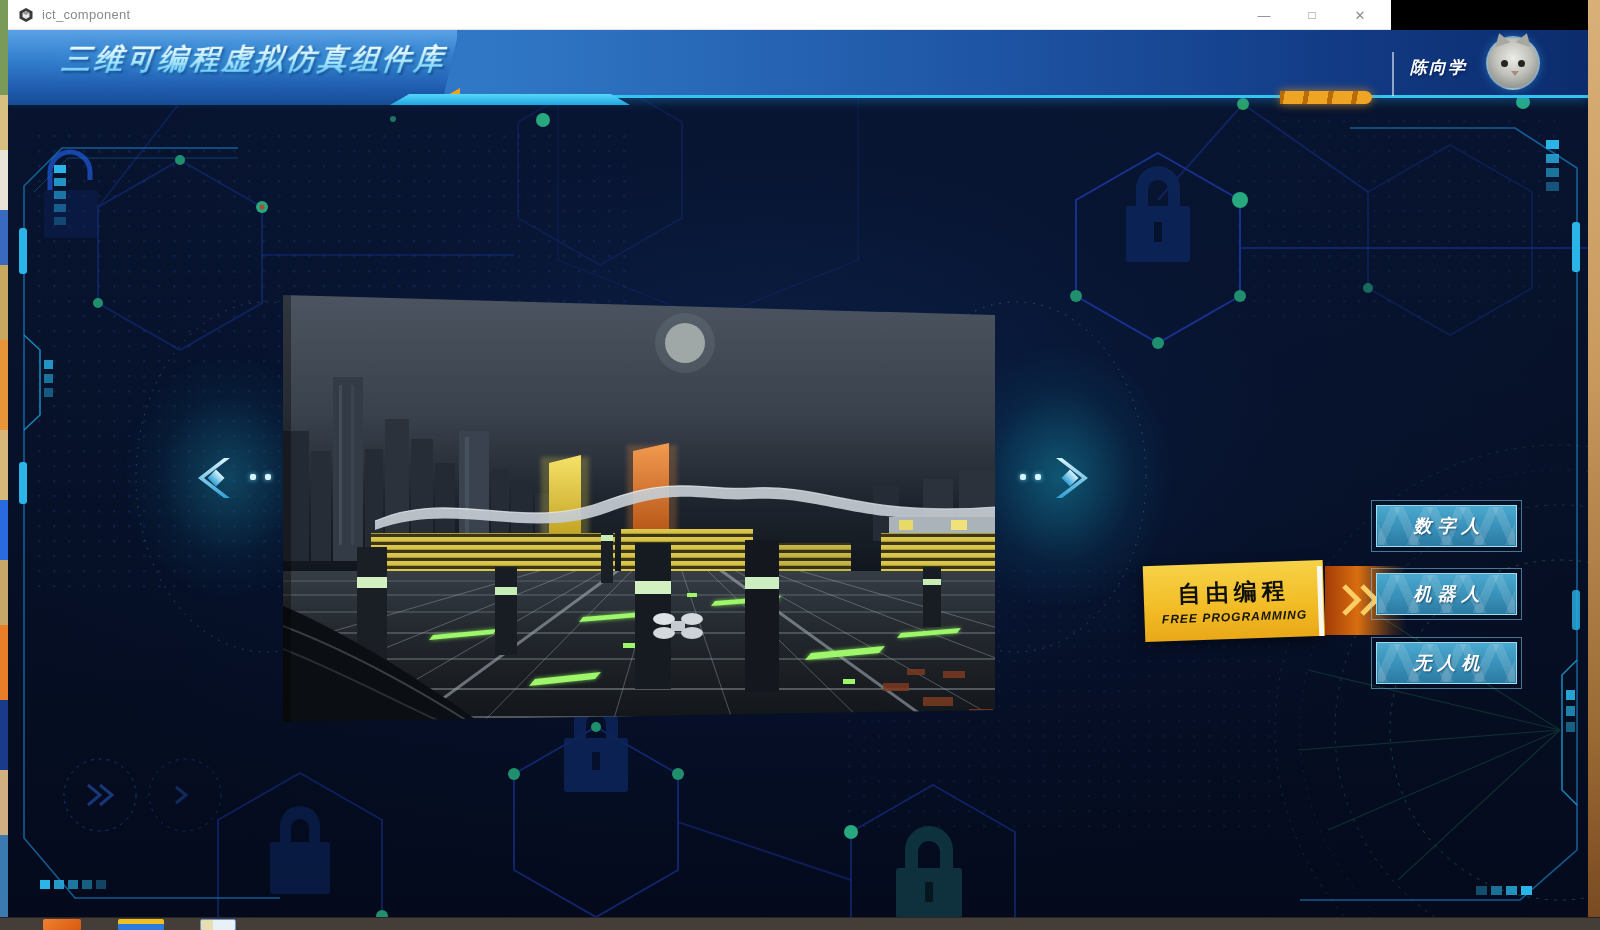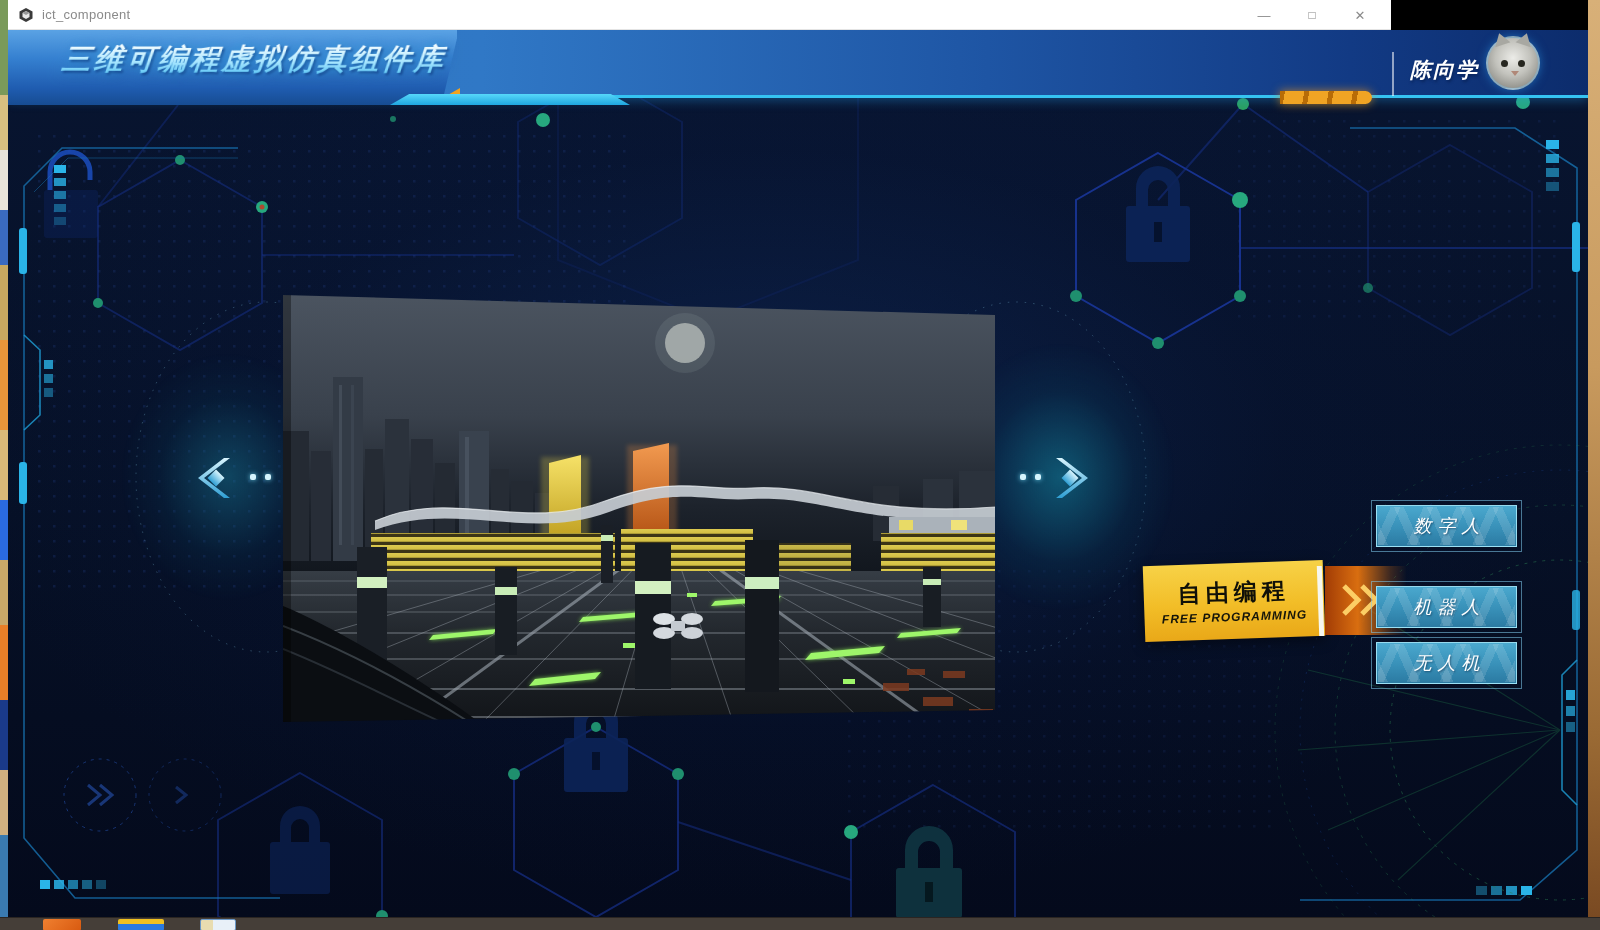--- a/index.html
+++ b/index.html
@@ -49,21 +49,21 @@
   #hdr-trap { left:382px; top:64px; width:240px; height:11px;
               background:linear-gradient(180deg,#56d8fa,#1fa6e0);
               clip-path:polygon(8% 0,92% 0,100% 100%,0 100%);
               box-shadow:0 0 8px rgba(60,200,255,.8); }
   #hdr-tri { left:424px; top:58px; width:28px; height:16px; background:#f2a31e;
              clip-path:polygon(100% 0,100% 100%,0 100%); }
   #hdr-orange { left:1272px; top:61px; width:92px; height:13px; border-radius:0 7px 7px 0;
                 background:repeating-linear-gradient(100deg,#b86c06 0 5px,#f0a424 5px 24px);
                 box-shadow:0 0 10px rgba(240,150,20,.7); }
   #hdr-divider { left:1384px; top:22px; width:2px; height:44px; background:rgba(255,255,255,.55); }
-  #hdr-user { left:1402px; top:26px; font-size:21px; font-weight:800; font-style:italic; color:#fff;
+  #hdr-user { left:1402px; top:26px; font-size:17px; font-weight:800; font-style:italic; color:#fff;
               letter-spacing:2px; text-shadow:1px 2px 3px rgba(6,30,80,.8); }
   #avatar { left:1478px; top:6px; width:54px; height:54px; border-radius:50%;
             background:radial-gradient(circle at 50% 40%, #ecece8 0%, #c2c2bc 45%, #74746e 100%);
             border:2px solid rgba(120,190,240,.45); box-shadow:0 0 10px rgba(40,140,220,.6); }
   .cat-ear { position:absolute; top:-5px; width:0; height:0;
              border-left:8px solid transparent; border-right:8px solid transparent;
              border-bottom:12px solid #a8a8a2; }
   .cat-eye { position:absolute; top:22px; width:7px; height:7px; border-radius:50%; background:#26261f; }
   .cat-nose { position:absolute; top:33px; left:23px; width:0; height:0;
               border-left:4px solid transparent; border-right:4px solid transparent;
@@ -107,30 +107,30 @@
   #banner .menu-zh { color:#101008; font-size:23px; letter-spacing:5px; margin-top:14px; text-shadow:none; }
   #banner .menu-en { color:#15150a; font-size:12px; letter-spacing:1px; text-shadow:none; }
   #banner-sliver { left:1310px; top:536px; width:5px; height:70px; background:#f6f7ef; transform:rotate(-2deg); }
   #banner-ext { left:1317px; top:536px; width:82px; height:69px;
                 background:linear-gradient(90deg,#a23c05 0%,#d96e10 40%,rgba(217,110,16,.25) 80%,rgba(217,110,16,0) 100%); }
   #banner-chevrons { left:1330px; top:550px; }
 
   
   .sbtn { position:absolute; left:1368px; width:141px; height:42px;
           background:linear-gradient(180deg,#4aa8ce 0%,#3890b8 55%,#2b7aa2 100%);
-          border:1px solid rgba(170,235,252,.85); color:#fff; font-size:18px; font-weight:400;
+          border:1px solid rgba(170,235,252,.85); color:#fff; font-size:18px; font-weight:700;
           font-style:italic; letter-spacing:6px; display:flex; align-items:center; justify-content:center;
           cursor:pointer; font-family:"Liberation Sans",sans-serif; padding-left:6px; }
   .sbtn::before { content:""; position:absolute; inset:1px;
           background:
             repeating-linear-gradient(294deg, rgba(255,255,255,.12) 0 9px, rgba(255,255,255,0) 9px 30px),
             repeating-linear-gradient(66deg,  rgba(255,255,255,.12) 0 9px, rgba(255,255,255,0) 9px 30px); }
   .sbtn::after { content:""; position:absolute; inset:-6px; border:1px solid rgba(130,205,240,.55); }
   .sbtn span { position:relative; z-index:1; text-shadow:1px 1px 2px rgba(10,40,70,.6); }
-  #sbtn-0 { top:475px; } #sbtn-1 { top:556px; } #sbtn-2 { top:612px;justify-content:center; }
+  #sbtn-0 { top:475px; } #sbtn-1 { top:543px; } #sbtn-2 { top:612px;justify-content:center; }
 </style>
 </head>
 <body>
 
 <div class="abs" id="desktop-left">
   <div class="seg" style="top:0;height:95px;background:#7a9a5a;"></div>
   <div class="seg" style="top:95px;height:55px;background:#d8c080;"></div>
   <div class="seg" style="top:150px;height:60px;background:#e8e4da;"></div>
   <div class="seg" style="top:210px;height:55px;background:#3a6ac0;"></div>
   <div class="seg" style="top:265px;height:75px;background:#c8a860;"></div>

